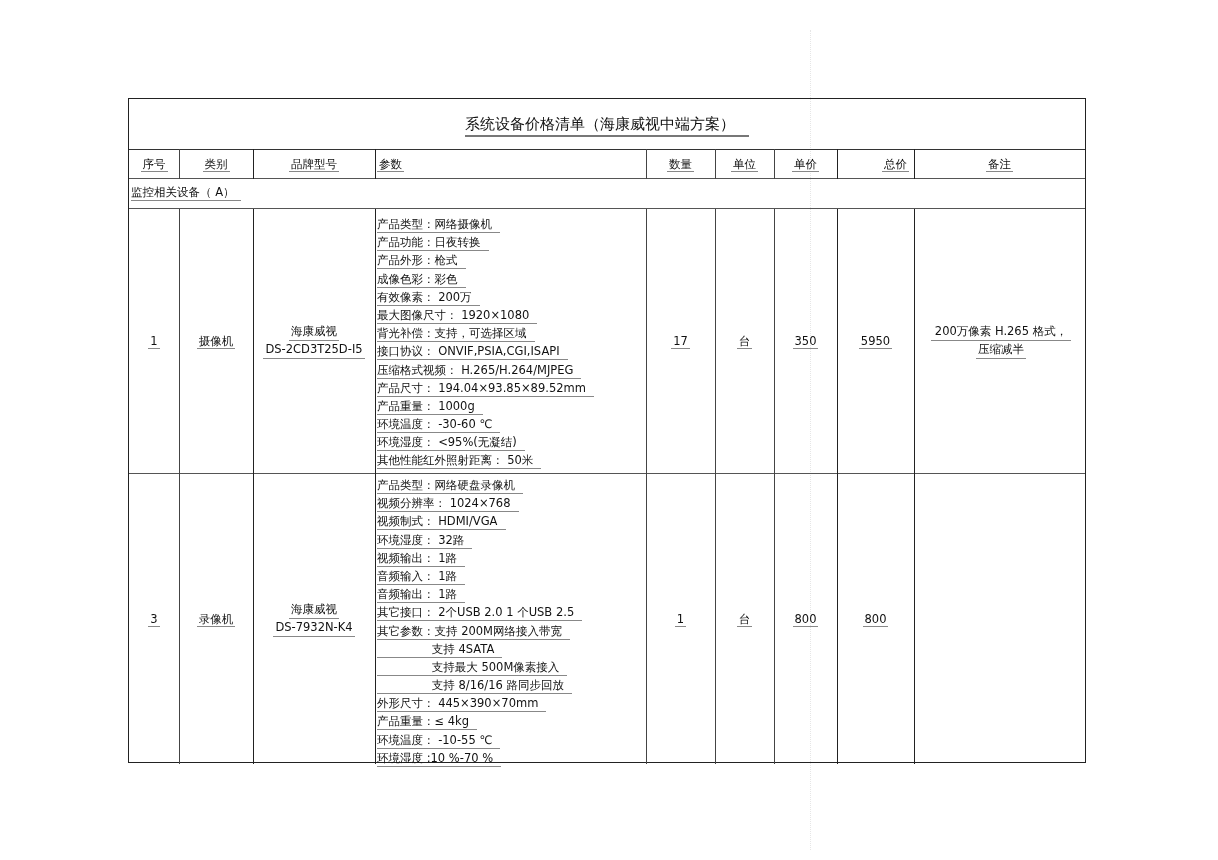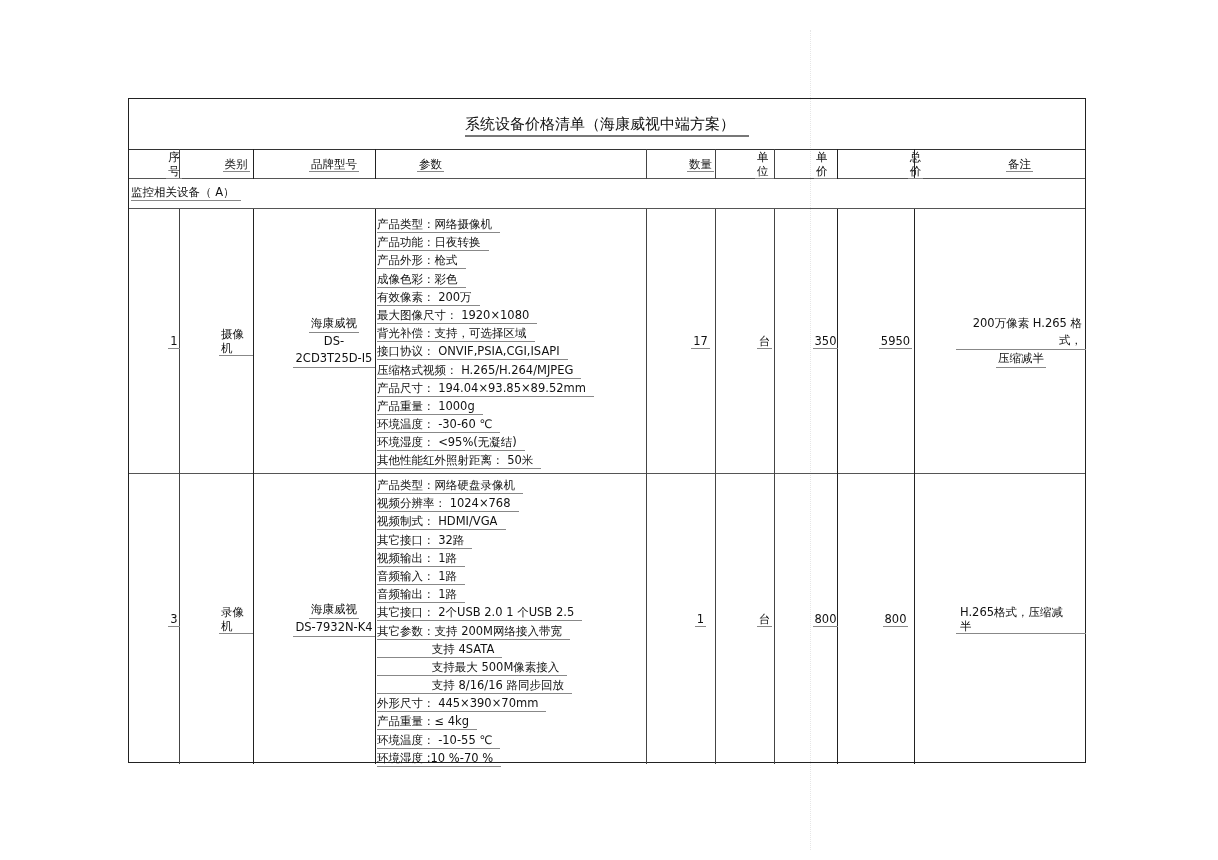--- a/index.html
+++ b/index.html
@@ -8,21 +8,21 @@
   .sheet { position:absolute; left:128px; top:98px; width:958px; height:665px;
            border:1.5px solid #222; box-sizing:border-box; }
   .title-row { position:absolute; left:0; top:0; width:100%; height:50px;
                border-bottom:1.5px solid #333; display:flex; align-items:center; justify-content:center; }
   .title-row span { font-size:15px; margin-top:4px; border-bottom:2px solid #777; padding:0 14px 1px 0; }
   .vline { position:absolute; border-left:1px solid #444; }
   .vline.thick { border-left:1.5px solid #222; }
   .hline { position:absolute; left:0; width:100%; border-top:1px solid #555; }
   .cell { position:absolute; display:flex; align-items:center; justify-content:center;
           font-size:11.5px; box-sizing:border-box; }
-  .u { border-bottom:1.5px solid #888; padding:0 2px 0 2px; line-height:14px;margin-left:40px; }
+  .u { border-bottom:1.5px solid #888; padding:0 2px 0 2px; line-height:14px; }
   .left { justify-content:flex-start; padding-left:2px; }
   .section-label { position:absolute; left:2px; top:86px; font-size:11.5px;
                    border-bottom:1.5px solid #888; padding-right:6px; line-height:15px; }
   .params { position:absolute; left:248px; font-size:11.5px; }
   .params div { height:18.2px; line-height:16px; }
   .params div span { border-bottom:1.5px solid #888; display:inline-block; padding-right:8px; white-space:pre; }
   .twoline { flex-direction:column; text-align:center; }
   .twoline span { display:block; line-height:17px; }
   .dots { position:absolute; left:810px; top:30px; height:820px; border-left:1px dotted #e6e6e6; }
 </style>
@@ -139,21 +139,21 @@
     <span class="u">录像机</span>
     </div>
   <div class="cell twoline" style="left:124px; top:375px; width:122px; height:290px;">
     <span class="u">海康威视</span>
     <span class="u">DS-7932N-K4</span>
   </div>
   <div class="params" style="top:378px;">
     <div><span>产品类型：网络硬盘录像机</span></div>
     <div><span>视频分辨率： 1024×768</span></div>
     <div><span>视频制式： HDMI/VGA</span></div>
-    <div><span>其它接口： 32路</span></div>
+    <div><span>环境湿度： 32路</span></div>
     <div><span>视频输出： 1路</span></div>
     <div><span>音频输入： 1路</span></div>
     <div><span>音频输出： 1路</span></div>
     <div><span>其它接口： 2个USB 2.0 1 个USB 2.5</span></div>
     <div><span>其它参数：支持 200M网络接入带宽</span></div>
     <div><span>               支持 4SATA</span></div>
     <div><span>               支持最大 500M像素接入</span></div>
     <div><span>               支持 8/16/16 路同步回放</span></div>
     <div><span>外形尺寸： 445×390×70mm</span></div>
     <div><span>产品重量：≤ 4kg</span></div>
@@ -165,16 +165,13 @@
     </div>
   <div class="cell" style="left:586px; top:375px; width:59px; height:290px;">
     <span class="u">台</span>
     </div>
   <div class="cell" style="left:645px; top:375px; width:63px; height:290px;">
     <span class="u">800</span>
     </div>
   <div class="cell" style="left:708px; top:375px; width:77px; height:290px;">
     <span class="u">800</span>
     </div>
-  <div class="cell" style="left:787px; top:375px; width:170px; height:290px;">
-    <span class="u" style="padding:0 14px 0 4px;">H.265格式，压缩减半</span>
-  </div>
 </div>
 
 </body></html>

